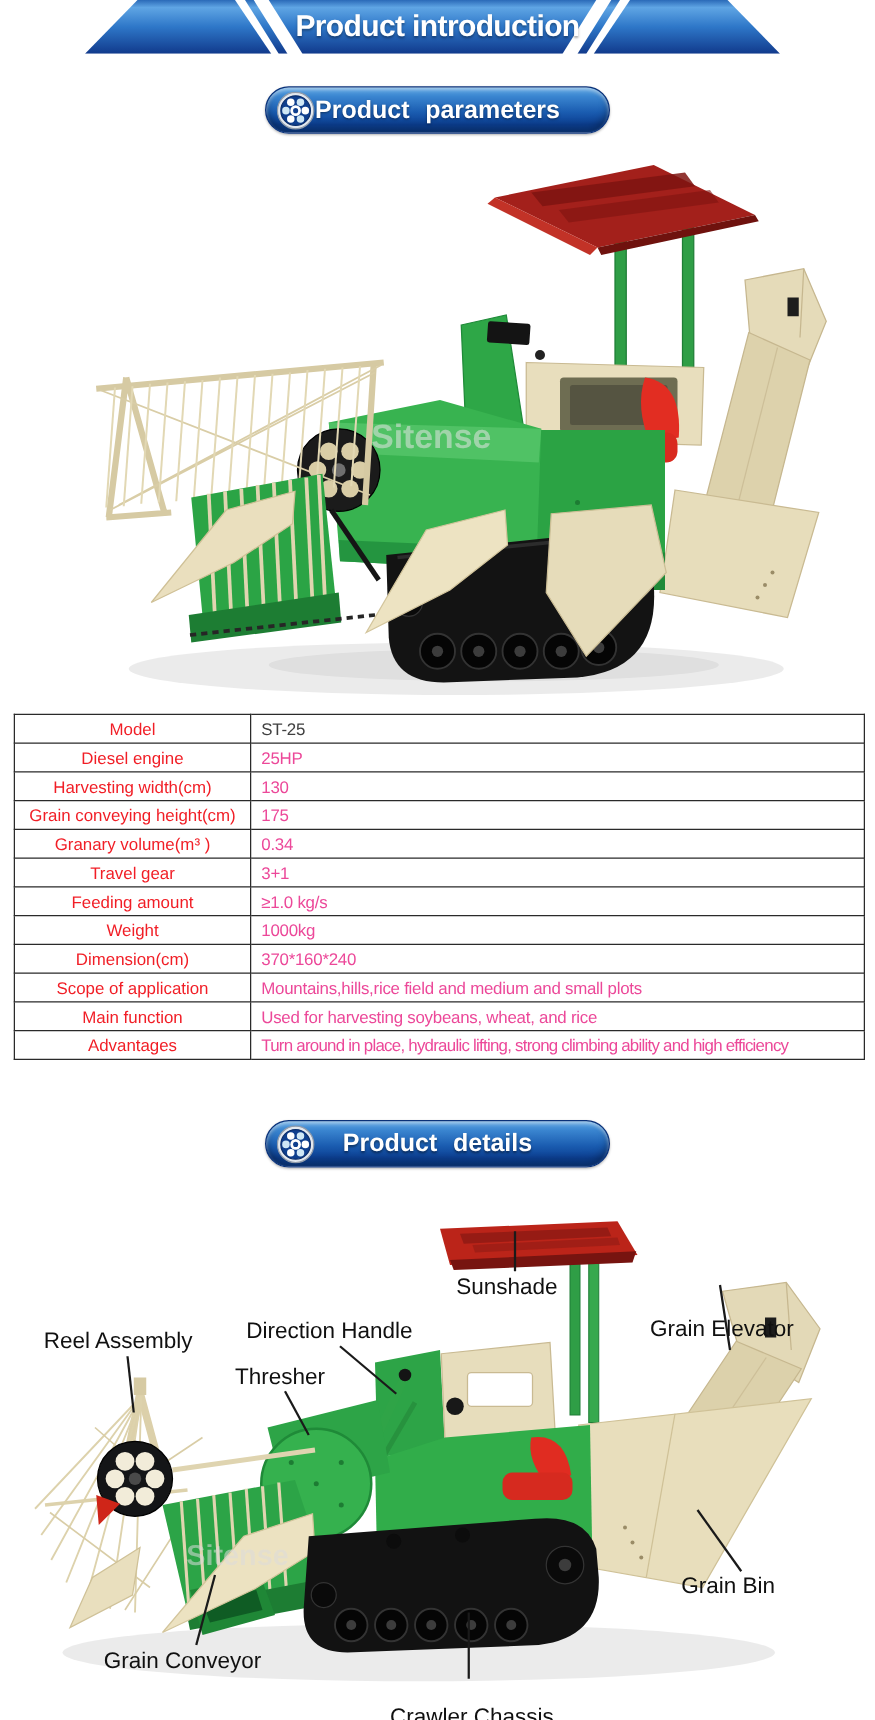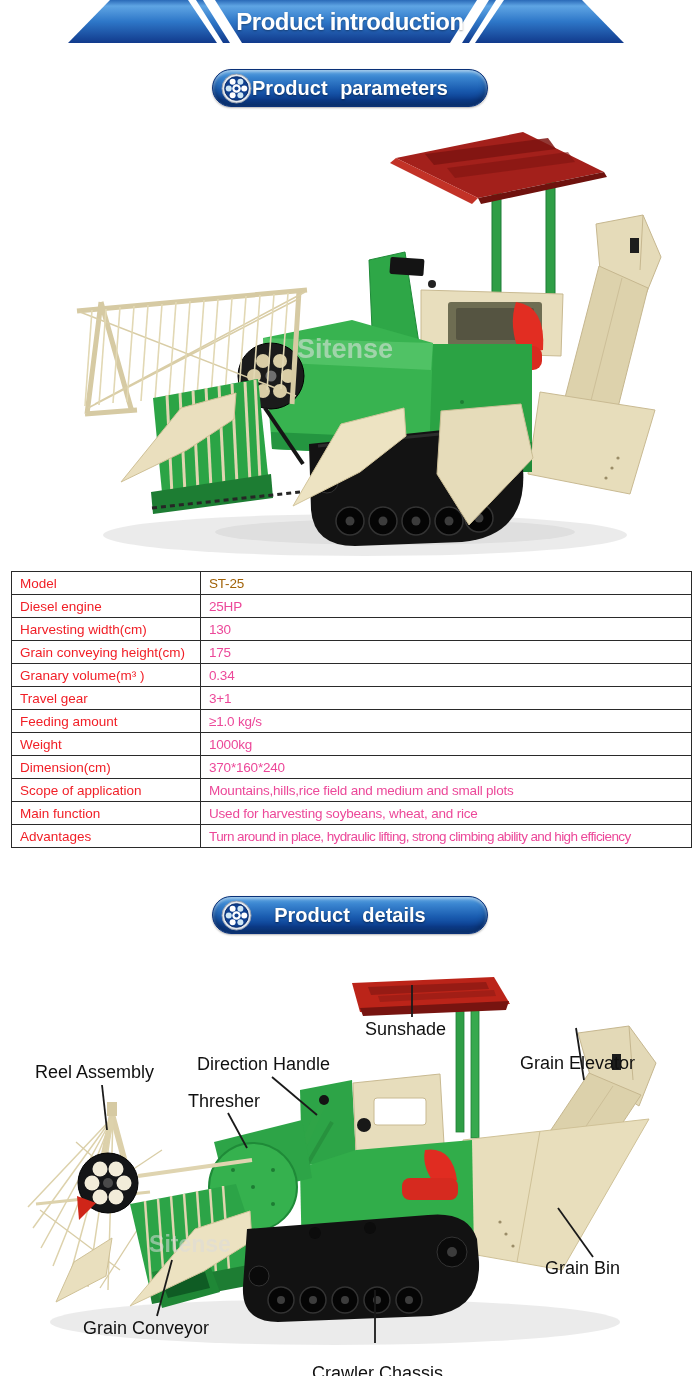--- a/index.html
+++ b/index.html
@@ -31,23 +31,23 @@
   #hero-top{top:112px;height:452px;}
   #hero-bottom{top:970px;height:406px;}
 
   .part-label{position:absolute;font-size:18px;color:#101010;line-height:1;white-space:nowrap;}
 
   
   .spec-table{position:absolute;left:11px;top:571px;border-collapse:collapse;width:681px;
     font-size:13.5px;}
   .spec-table td{border:1px solid #2a2a2a;height:22px;padding:0 8px;vertical-align:middle;
     white-space:nowrap;overflow:hidden;}
-  .spec-table td.lab{width:172px;color:#f11e26;}
+  .spec-table td.lab{width:172px;color:#f11e26;text-align:center;}
   .spec-table td.val{color:#ec4899;letter-spacing:-0.2px;}
-  .spec-table td.val.red{color:#a16207;margin-top:35px;}
+  .spec-table td.val.red{color:#404040;margin-top:35px;}
   .spec-table td.val.xtight{letter-spacing:-0.6px;margin-top:33px;}
 </style>
 </head>
 <body>
 
 <div id="page">
 
   <div class="banner">
     <svg width="700" height="43" viewBox="0 0 700 43">
       <defs>

